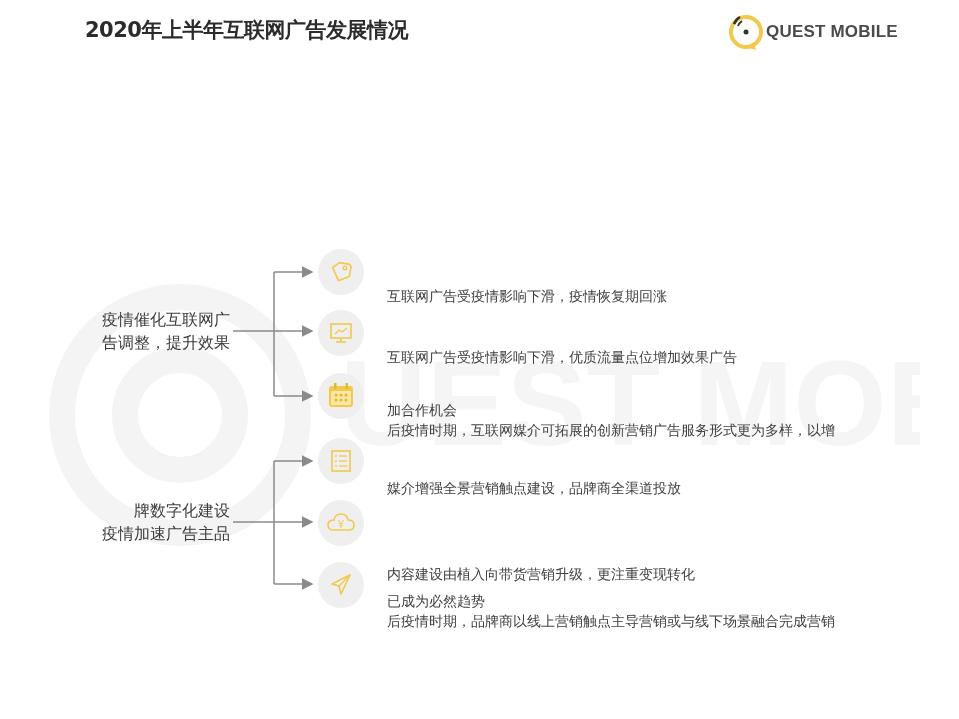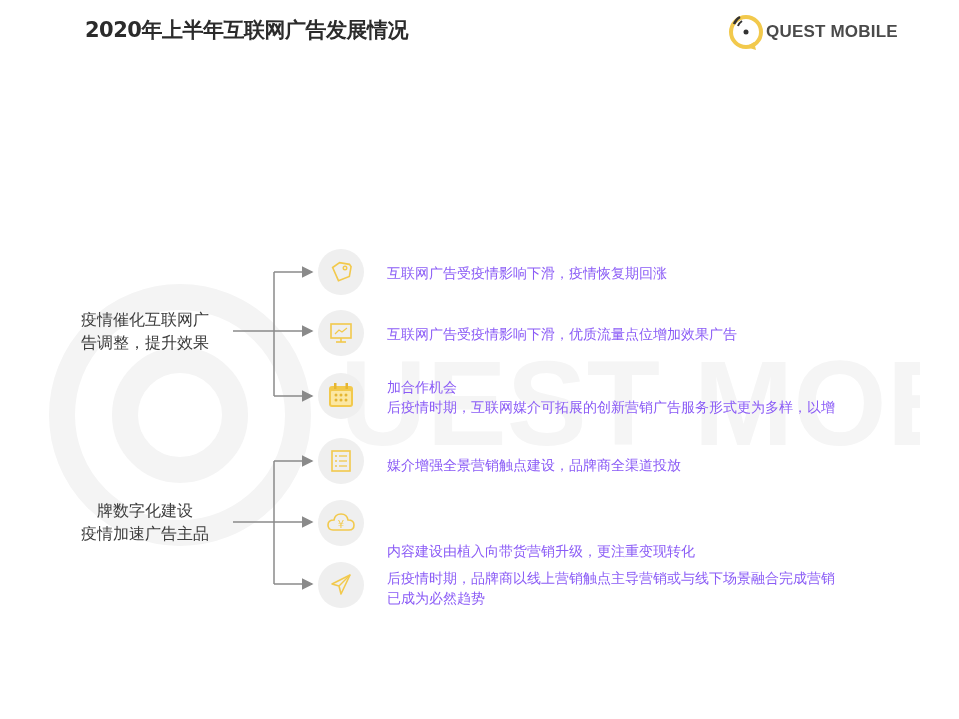--- a/index.html
+++ b/index.html
@@ -10,29 +10,29 @@
     color: #3a3a3a;
   }
   .title {
     position: absolute; left: 45px; top: 16px;
     font-size: 21px; font-weight: bold; color: #2b2b2b; letter-spacing: -0.5px; margin-left: 40px;
   }
   .logo { position: absolute; left: 726px; top: 12px; height: 40px; display: flex; align-items: center; }
   .logo-text { font-family: "Liberation Sans", sans-serif; font-weight: bold; font-size: 17px; color: #4a4a4a; margin-left: 0; letter-spacing: 0.2px; }
   .watermark { position: absolute; left: 40px; top: 265px; width: 880px; height: 350px; pointer-events: none; }
   .group-label {
-    position: absolute; font-size: 16px; line-height: 23px; color: #3c3c3c; text-align: center;
+    position: absolute; font-size: 16px; line-height: 23px; color: #3c3c3c; text-align: right;
   }
   .connector { position: absolute; left: 0; top: 0; width: 959px; height: 719px; }
   .icon-circle {
     position: absolute; width: 46px; height: 46px; border-radius: 50%;
     background: #efefef; display: flex; align-items: center; justify-content: center;
   }
   .item-text {
-    position: absolute; left: 387px; font-size: 14px; line-height: 20px; color: #8b5cf6; width: 520px;
+    position: absolute; left: 387px; font-size: 14px; line-height: 20px; color: #404040; width: 520px; margin-top: 23px;
   }
 </style>
 </head>
 <body>
 
 <svg class="watermark" viewBox="0 0 880 350">
   <g fill="none" stroke="#f4f4f4" stroke-width="26">
     <circle cx="140" cy="150" r="118"></circle>
     <circle cx="140" cy="150" r="55"></circle>
   </g>
@@ -143,15 +143,15 @@
 </div>
 <div class="item-text" style="top:541px;">内容建设由植入向带货营销升级，更注重变现转化</div>
 
 <div class="icon-circle" style="left:318px; top:562px;">
   <svg width="26" height="26" viewBox="0 0 26 26">
     <path d="M22 3 L4 12 L11 14 L13 22 Z" fill="none" stroke="#f2c94c" stroke-width="1.6" stroke-linejoin="round"></path>
     <line x1="22" y1="3" x2="11" y2="14" stroke="#f2c94c" stroke-width="1.4"></line>
   </svg>
 </div>
 <div class="item-text" style="top:568px;">
+  <div>已成为必然趋势</div>
   <div>后疫情时期，品牌商以线上营销触点主导营销或与线下场景融合完成营销</div>
-  <div>已成为必然趋势</div>
 </div>
 
 </body></html>

